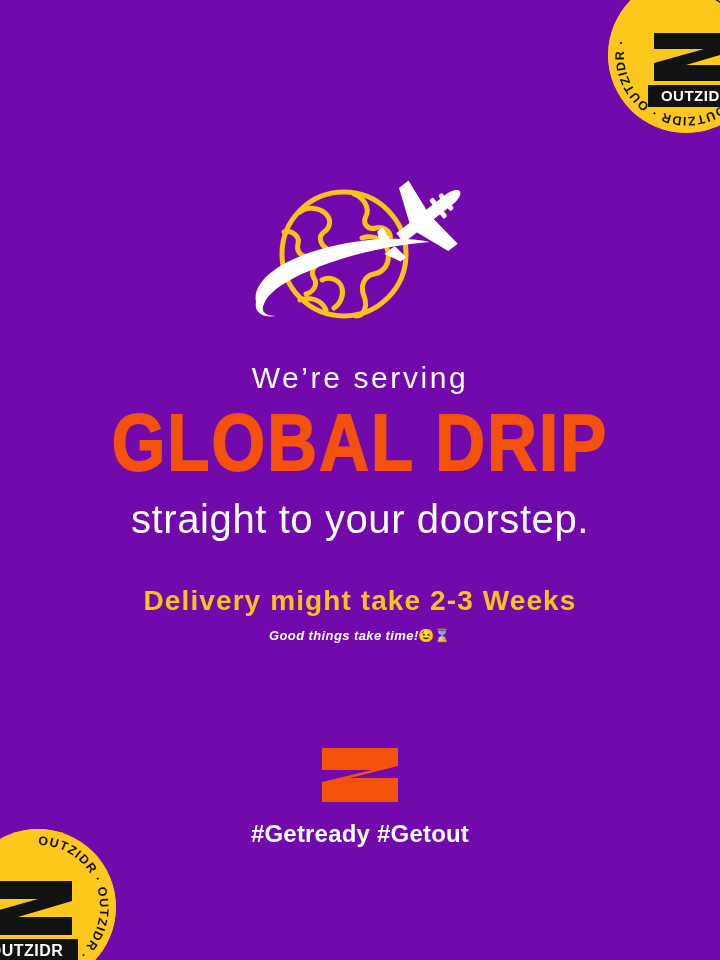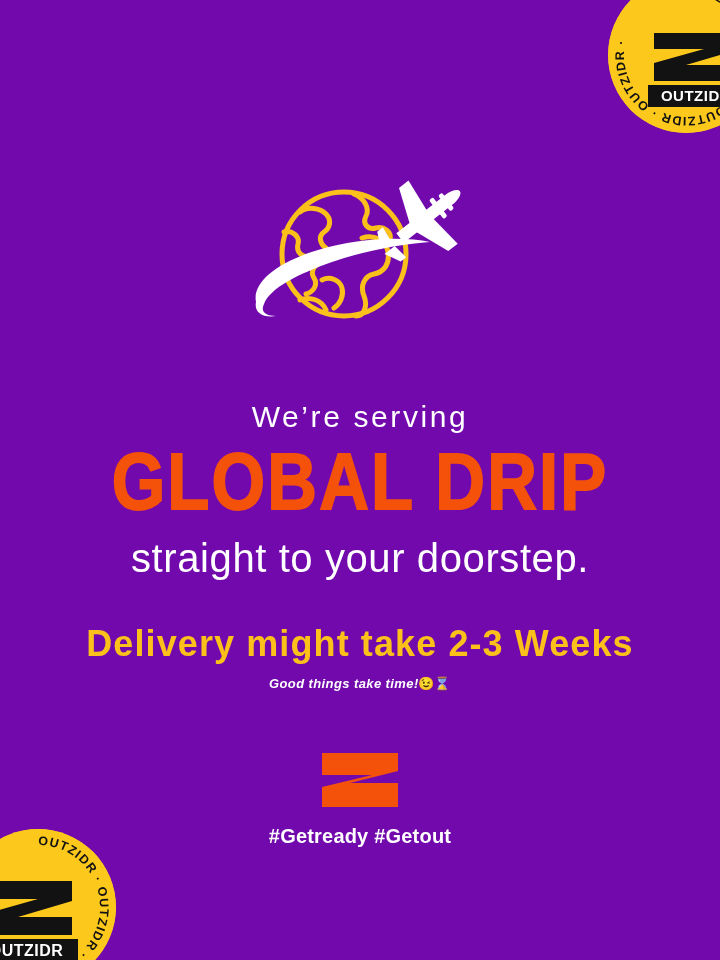--- a/index.html
+++ b/index.html
@@ -64,21 +64,20 @@
   }
   .emblem svg { display: block; width: 252px; height: 168px; }
 
   
   .copy {
     position: absolute;
     left: 0;
     right: 0;
     top: 362px;
     text-align: center;
-    margin-top: 39px;
   }
   .kicker {
     color: #ffffff;
     font-size: 30px;
     font-weight: 300;
     letter-spacing: 2.6px;
     line-height: 1.06;
     margin: 0;
   }
   .bigline {
@@ -96,21 +95,21 @@
   .subline {
     color: #ffffff;
     font-size: 40px;
     font-weight: 300;
     letter-spacing: 0.6px;
     line-height: 1.05;
     margin: 30px 0 0 0;
   }
   .delivery {
     color: #fbc11a;
-    font-size: 36px;
+    font-size: 28px;
     font-weight: bold;
     letter-spacing: 1.1px;
     line-height: 1.05;
     margin: 46px 0 0 0;
   }
   .tagline {
     color: #ffffff;
     font-size: 13px;
     font-weight: bold;
     font-style: italic;
@@ -133,21 +132,21 @@
     text-align: center;
   }
   .zmark {
     width: 80px;
     height: 58px;
     margin: 0 auto;
     display: block;
   }
   .hashtags {
     color: #ffffff;
-    font-size: 20px;
+    font-size: 24px;
     font-weight: bold;
     letter-spacing: 0.2px;
     margin: 16px 0 0 0;
   }
 </style>
 </head>
 <body>
 
 <div id="poster">
 

